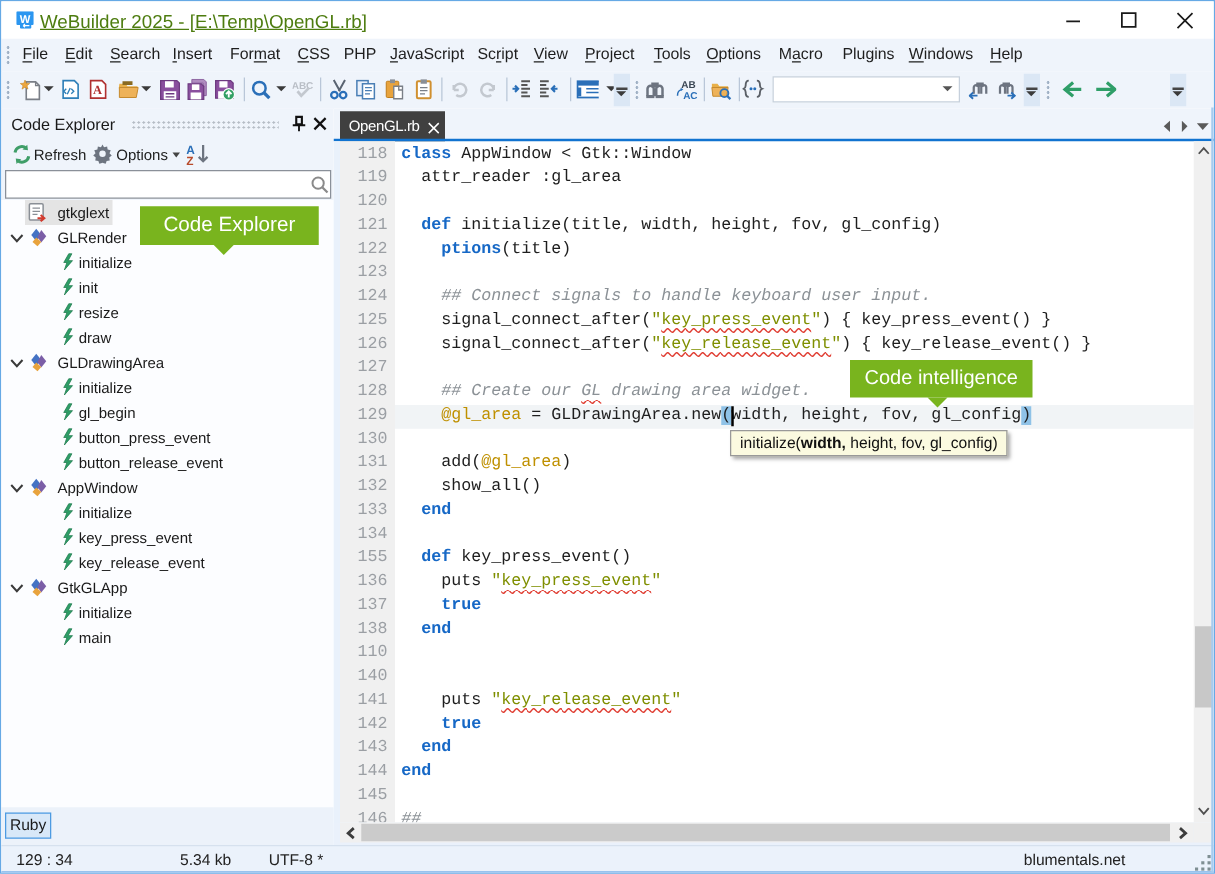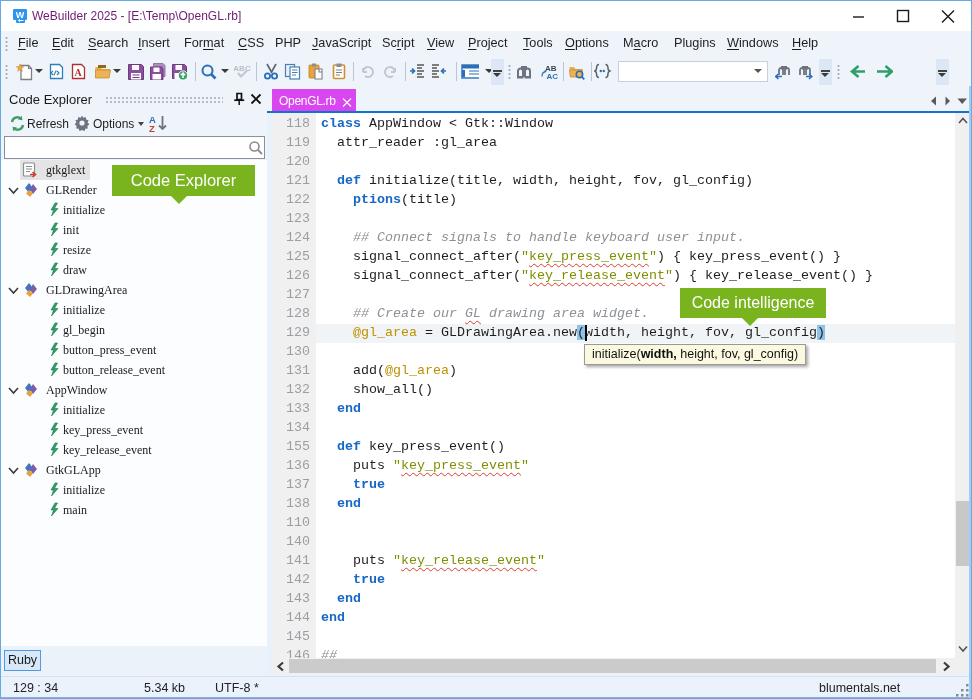--- a/index.html
+++ b/index.html
@@ -1,51 +1,51 @@
 <!DOCTYPE html>
 <html><head><meta charset="utf-8"><style>
 html,body{margin:0;padding:0;}
 #win{position:relative;width:972px;height:699px;background:#fff;
  font-family:"Liberation Sans",sans-serif;overflow:hidden;
  border:1px solid #66a9e5;box-sizing:border-box;}
 #win *{box-sizing:border-box;}
 .abs{position:absolute;}
 
 #titlebar{position:absolute;left:0;top:0;width:970px;height:30px;background:#fff;}
-#title-txt{position:absolute;left:31px;top:8px;font-size:12px;color:#701a75;}
+#title-txt{position:absolute;left:31px;top:8px;font-size:15px;color:#4d7c0f;text-decoration:underline;}
 
 #menubar{position:absolute;left:0;top:30px;width:970px;height:26px;background:#eff4fb;}
 .mi{position:absolute;top:5px;font-size:12.7px;color:#1e1e1e;}
 .mi u{text-underline-offset:2px;text-decoration-thickness:1px;}
 
 #toolbar{position:absolute;left:0;top:56px;width:970px;height:30px;background:#eff4fb;}
 .tsep{position:absolute;top:5px;width:1px;height:19px;background:#b9c6d8;}
 .ticon{position:absolute;top:6px;width:18px;height:18px;}
 .tdrop{position:absolute;top:12px;width:0;height:0;border-left:4px solid transparent;border-right:4px solid transparent;border-top:4px solid #3a3a3a;}
 .grip{position:absolute;top:7px;width:3px;height:16px;
  background-image:radial-gradient(circle,#9fb0c4 1px,transparent 1.2px);background-size:3px 4px;}
 
 #sidebar{position:absolute;left:0;top:86px;width:266px;height:589px;background:#eff4fb;}
 #cehead{position:absolute;left:0;top:0;width:266px;height:24px;}
 #cehead .t{position:absolute;left:8px;top:5px;font-size:13px;color:#1a1a1a;}
 #dots{position:absolute;left:104px;top:9px;width:118px;height:7px;
  background-image:radial-gradient(circle,#b6bdc6 0.8px,transparent 1px);background-size:4px 4px;}
 #ptools{position:absolute;left:0;top:24px;width:266px;height:26px;padding-left:32px;}
 #ptools .t{position:absolute;top:6px;font-size:12px;color:#1e1e1e;}
 #searchbox{position:absolute;left:3px;top:49px;width:261px;height:23px;background:#fff;border:1px solid #8a9099;}
-#tree{position:absolute;left:0;top:73px;width:266px;height:486px;background:#fcfdff;font-family:Liberation Serif, serif;}
+#tree{position:absolute;left:0;top:73px;width:266px;height:486px;background:#fcfdff;}
 .trow{position:absolute;height:20px;font-size:12px;color:#1a1a1a;}
 .trow .lbl{position:absolute;top:3px;white-space:nowrap;}
 #rubystrip{position:absolute;left:0;top:559px;width:266px;height:30px;background:#ecf2fa;}
 #rubytab{position:absolute;left:3px;top:4px;width:37px;height:21px;background:#d8e8f8;
  border:1px solid #4d9be2;font-size:12.5px;color:#1a1a1a;text-align:center;line-height:19px;}
 
 #editor{position:absolute;left:266px;top:86px;width:704px;height:589px;background:#fff;}
 #tabbar{position:absolute;left:0;top:0;width:704px;height:24px;background:#eff4fb;}
-#tab1{position:absolute;left:5px;top:2px;width:84px;height:24px;background:#d946ef;color:#fff;font-size:12.5px;}
+#tab1{position:absolute;left:5px;top:2px;width:84px;height:24px;background:#404040;color:#fff;font-size:12.5px;}
 #tabline{position:absolute;left:0;top:24px;width:704px;height:2px;background:#1173d0;}
 #gutter{position:absolute;left:5px;top:26px;width:44px;height:545px;background:#f0f0f0;}
 #code{position:absolute;left:0;top:26px;width:688px;height:545px;overflow:hidden;
  font-family:"Liberation Mono",monospace;font-size:13.33px;}
 .row{position:absolute;left:0;height:19px;width:688px;white-space:pre;line-height:19px;}
 .ln{position:absolute;left:0;top:-1px;width:43px;text-align:right;color:#9b9fa4;}
 .cd{position:absolute;left:54px;top:-1px;color:#1e1e1e;}
 .kw{color:#1668c6;font-weight:bold;}
 .str{color:#7f8f00;}
 .cm{color:#8b9196;font-style:italic;}

